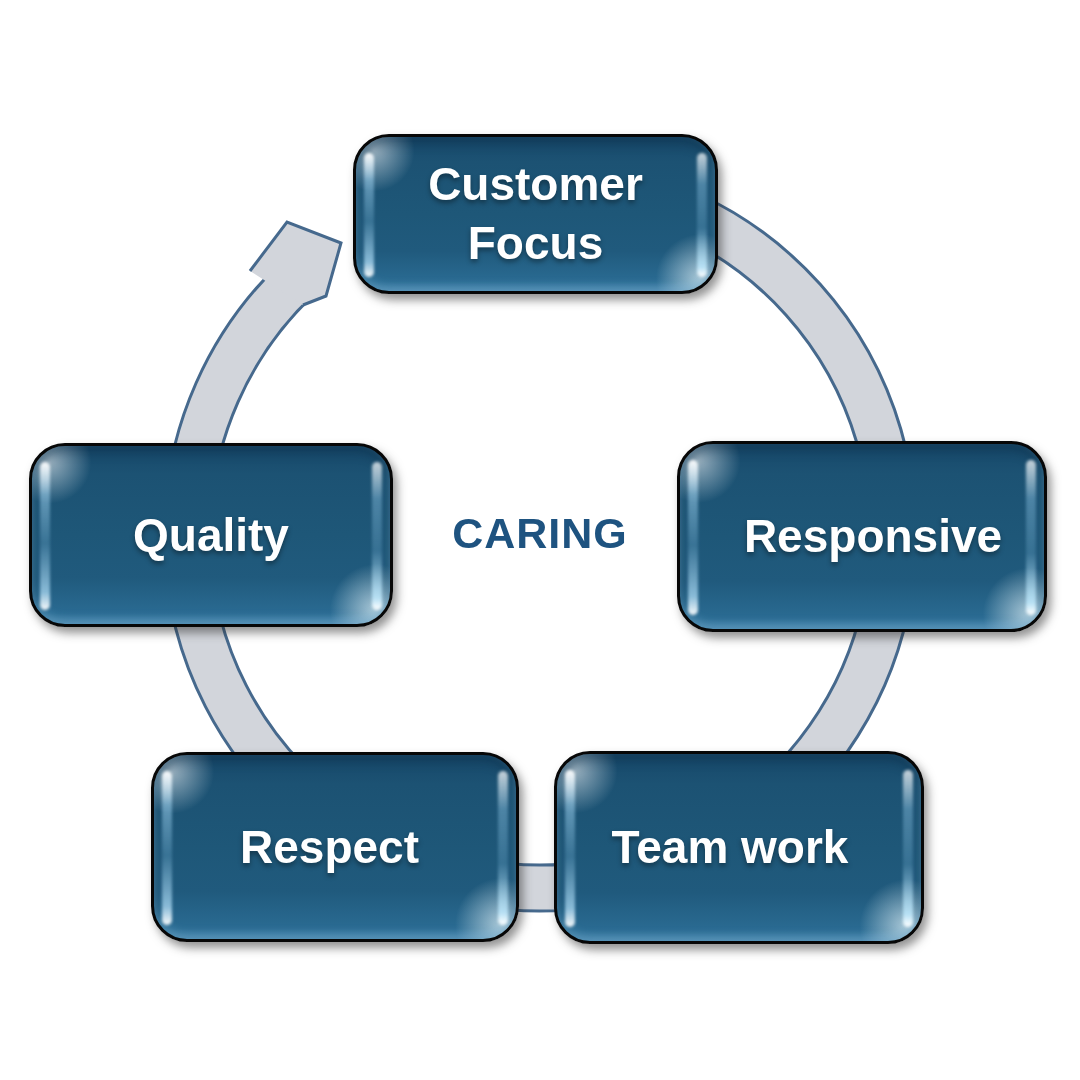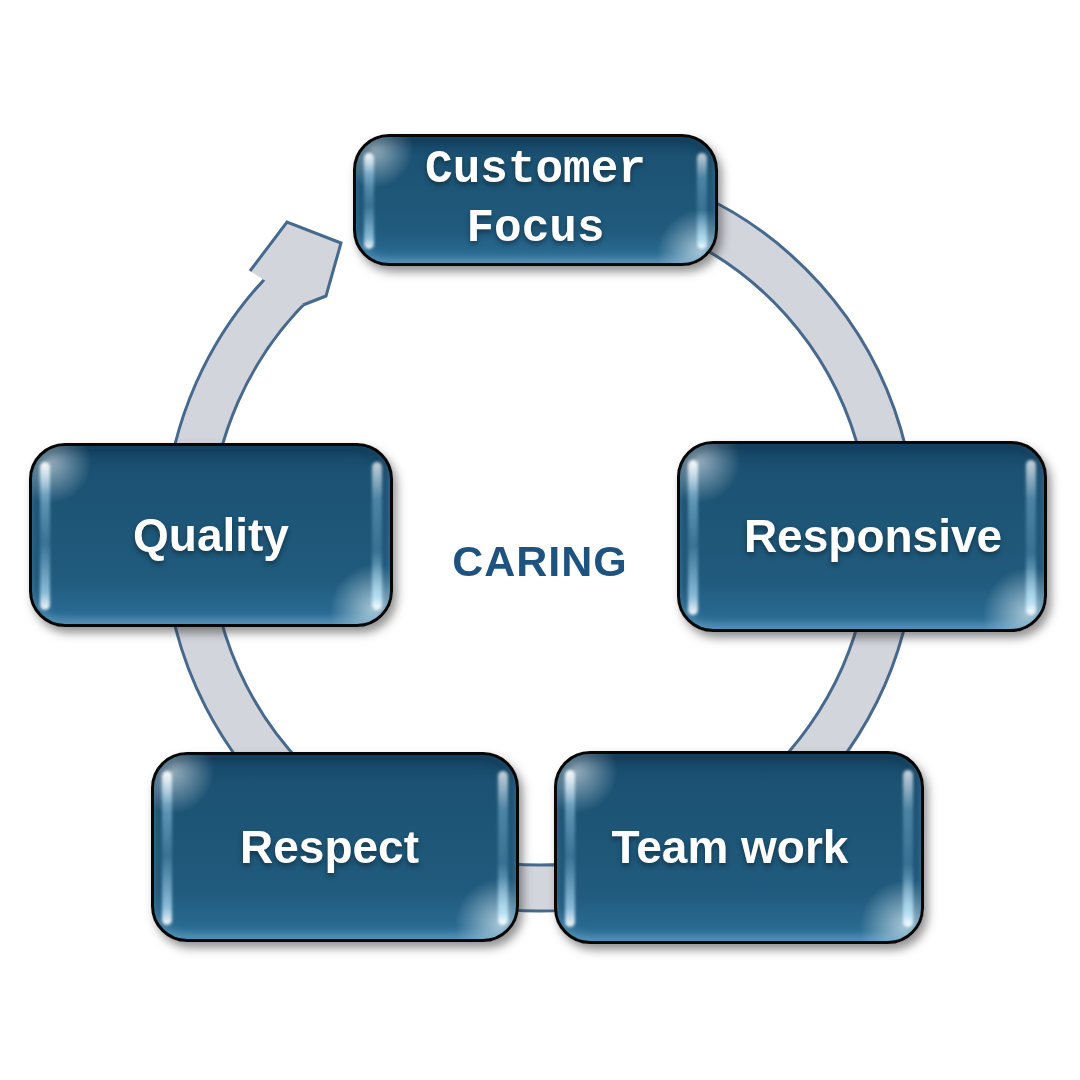--- a/index.html
+++ b/index.html
@@ -75,38 +75,37 @@
       rgba(118,178,214,0.28) 60%,
       rgba(190,232,252,0.85) 92%,
       rgba(255,255,255,1) 100%);
   }
   .node .label {
     position: relative;
     z-index: 3;
     text-shadow: 0 3px 5px rgba(0,0,0,0.38);
   }
   
-  .node-customer-focus { left: 353px; top: 134px; width: 365px; height: 132px; font-family: Liberation Mono, monospace; }
+  .node-customer-focus { left: 353px; top: 134px; width: 365px; height: 160px; }
   .node-responsive     { left: 677px; top: 441px; width: 370px; height: 191px; padding-left: 48px; }
   .node-team-work      { left: 554px; top: 751px; width: 370px; height: 193px; padding-left: 8px; }
   .node-respect        { left: 151px; top: 752px; width: 368px; height: 190px; padding-left: 15px; }
   .node-quality        { left: 29px;  top: 443px; width: 364px; height: 184px; }
 
   .center-label {
     position: absolute;
     z-index: 2;
     left: 370px;
     top: 509px;
     width: 340px;
     text-align: center;
     font-size: 43px;
     font-weight: bold;
     letter-spacing: 1px;
     color: #1e5380;
-    margin-top: 28px;
   }
 </style>
 </head>
 <body>
 
 <div class="canvas">
 
   <svg class="ring-svg" width="1080" height="1080" viewBox="0 0 1080 1080">
 
     <path d="M 689.2 215.1 A 353 353 0 1 1 299.2 276.9" fill="none" stroke="#46698D" stroke-width="49"></path>

